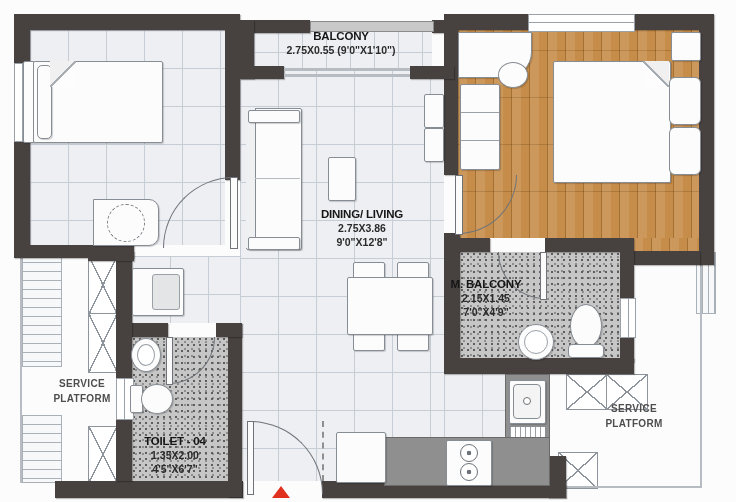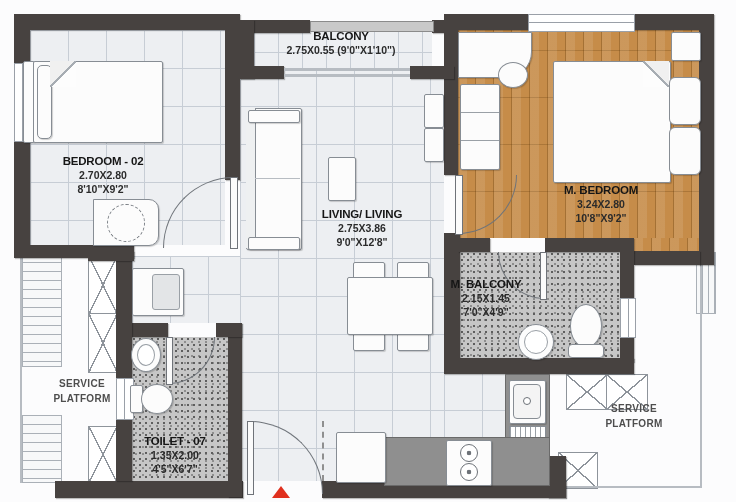--- a/index.html
+++ b/index.html
@@ -193,42 +193,32 @@
   <div class="arc q-br" style="left:168px;top:337px;width:46px;height:46px;"></div>
   <div class="leaf" style="left:166px;top:337px;width:5px;height:46px;"></div>
   <div class="arc q-tr" style="left:250px;top:421px;width:72px;height:72px;"></div>
   <div class="leaf" style="left:247px;top:421px;width:5px;height:72px;"></div>
   <div class="tri-red" style="left:272px;top:486px;"></div>
 
   <div class="lbl" style="left:341px;top:29px;">
     <div class="nm">BALCONY</div>
     <div class="dm">2.75X0.55 (9'0"X1'10")</div>
   </div>
-  <div class="lbl" style="left:103px;top:154px;">
-    <div class="nm">BEDROOM - 02</div>
-    <div class="dm">2.70X2.80</div>
-    <div class="dm">8'10"X9'2"</div>
-  </div>
-  <div class="lbl" style="left:601px;top:183px;">
-    <div class="nm">M. BEDROOM</div>
-    <div class="dm">3.24X2.80</div>
-    <div class="dm">10'8"X9'2"</div>
-  </div>
   <div class="lbl" style="left:362px;top:207px;">
-    <div class="nm">LIVING/ LIVING</div>
+    <div class="nm">DINING/ LIVING</div>
     <div class="dm">2.75X3.86</div>
     <div class="dm">9'0"X12'8"</div>
   </div>
   <div class="lbl" style="left:486px;top:277px;">
     <div class="nm">M. BALCONY</div>
     <div class="dm">2.15X1.45</div>
     <div class="dm">7'0"X4'9"</div>
   </div>
   <div class="lbl" style="left:175px;top:434px;">
-    <div class="nm">TOILET - 07</div>
+    <div class="nm">TOILET - 04</div>
     <div class="dm">1.35X2.00</div>
     <div class="dm">4'5"X6'7"</div>
   </div>
   <div class="svc" style="left:82px;top:377px;">
     <div>SERVICE</div>
     <div>PLATFORM</div>
   </div>
   <div class="svc" style="left:634px;top:402px;">
     <div>SERVICE</div>
     <div>PLATFORM</div>

